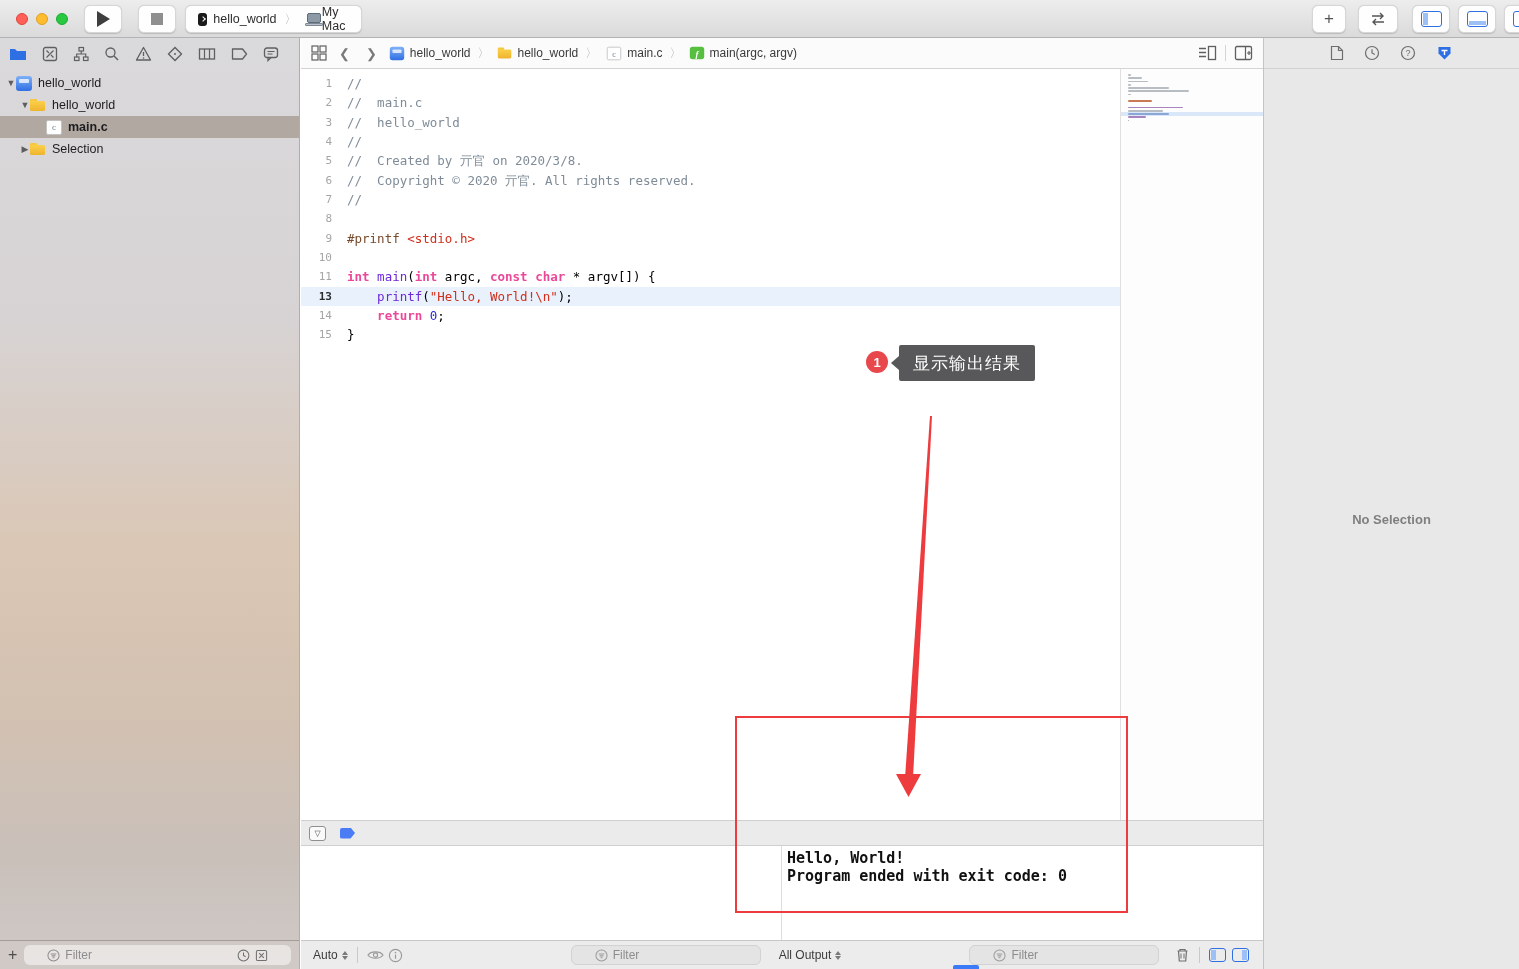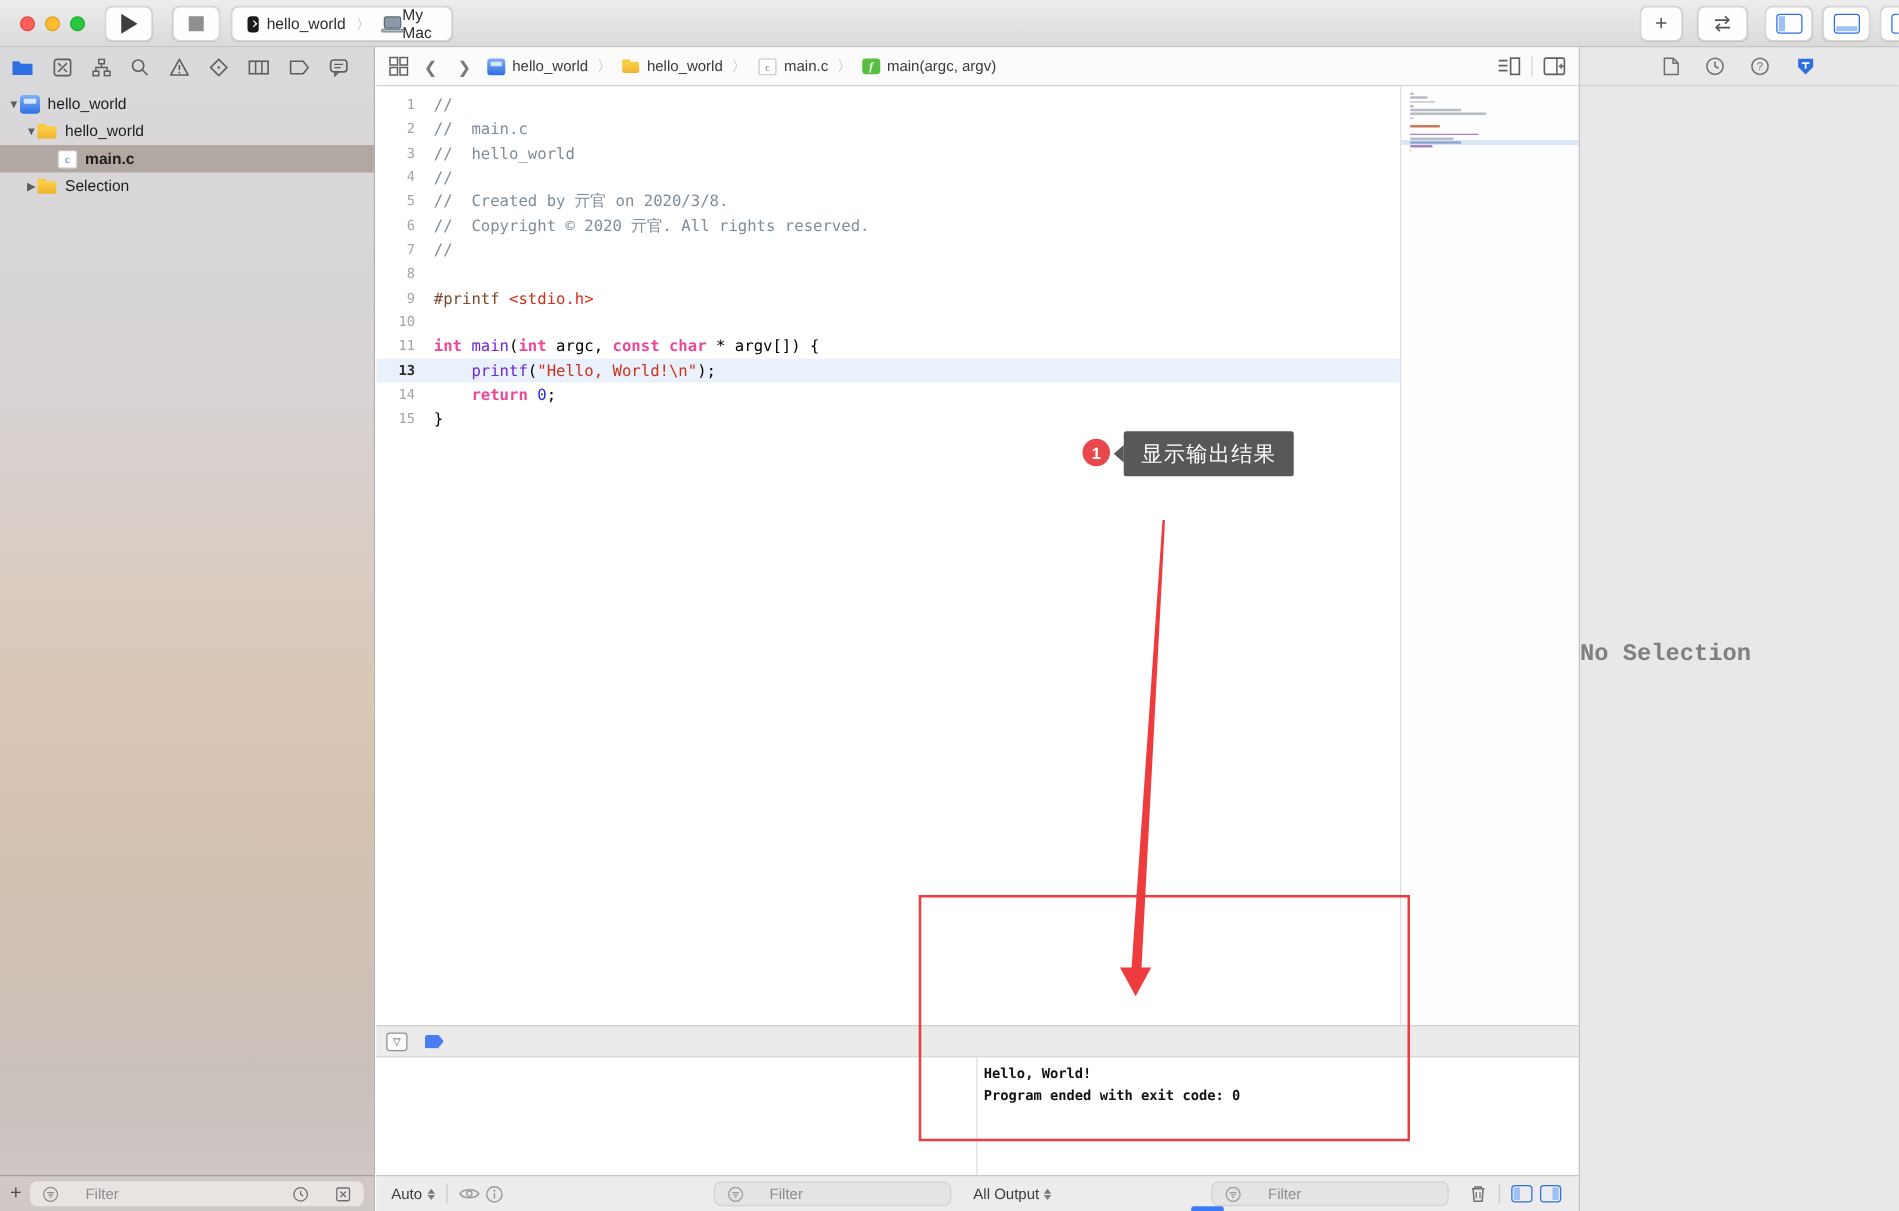--- a/index.html
+++ b/index.html
@@ -49,21 +49,21 @@
   .ic-folder { }
   .ic-folder::before { content:""; position:absolute; left:0; top:1px; width:7px; height:4px; background:#f7c83d; border-radius:1px 1px 0 0; }
   .ic-folder::after { content:""; position:absolute; left:0; top:3px; width:15px; height:10px; background:linear-gradient(#fcd04a,#efb42e); border-radius:1.5px; }
   .ic-cfile { background:#fff; border:1px solid #c3c3c3; border-radius:2px; width:12px; height:15px; margin-left:2px;
     display:flex; align-items:center; justify-content:center; font-size:9px; color:#5d7globals; color:#5d7a99; font-family:"Liberation Serif",serif; }
   .ic-function { background:#57bf3f; border-radius:3px; width:14px; height:14px; display:flex; align-items:center; justify-content:center;
     color:#fff; font-style:italic; font-weight:bold; font-size:10px; font-family:"Liberation Serif",serif; }
   #nav-filterbar { position:absolute; left:0; bottom:0; width:100%; height:29px; border-top:1px solid rgba(130,120,112,.55);
     background:rgba(210,203,198,.55); display:flex; align-items:center; padding:0 8px; gap:7px; }
   .filter-field { flex:1; height:20px; background:rgba(255,255,255,.5); border-radius:6px; display:flex; align-items:center;
-    padding:0 10px; gap:21px; color:#8d8d8d; font-size:12px; }
+    padding:0 23px; gap:5px; color:#8d8d8d; font-size:12px; }
   .filter-field.gray { background:#e4e4e4; border:1px solid #d2d2d2; }
   
   #editor-col { position:absolute; left:301px; top:38px; width:962px; height:931px; background:#fff; }
   #jumpbar { position:absolute; left:0; top:0; width:100%; height:31px; background:#fbfbfb; border-bottom:1px solid #d4d4d4;
     display:flex; align-items:center; padding:0 10px; gap:8px; font-size:12px; color:#3a3a3a; }
   #breadcrumbs { display:flex; align-items:center; gap:5px; }
   .crumb { display:flex; align-items:center; gap:5px; }
   .crumb .mini-icon { margin-right:0; transform:scale(.9); }
   .navarrow { color:#7a7a7a; font-size:13px; padding:0 4px; }
   #code-area { position:absolute; left:0; top:31px; width:819px; height:751px; overflow:hidden;
@@ -79,35 +79,35 @@
   .mm-bar { position:absolute; height:1.8px; border-radius:1px; }
   .mm-hl { position:absolute; left:0; width:100%; height:3.6px; background:#d9e7f9; }
   #debugbar { position:absolute; left:0; top:782px; width:100%; height:26px; background:#ebebeb;
     border-top:1px solid #cfcfcf; border-bottom:1px solid #cfcfcf; display:flex; align-items:center; gap:14px; padding:0 8px; }
   .dbg-hide { width:17px; height:15px; border:1px solid #8f8f8f; border-radius:3px; display:flex; align-items:center; justify-content:center; background:#fafafa; }
   .dbg-hide span { font-size:8px; color:#555; }
   .bp-tag { width:15px; height:11px; background:#4a7cf6; clip-path:polygon(0 0,70% 0,100% 50%,70% 100%,0 100%); border-radius:2px; }
   #debug-area { position:absolute; left:0; top:808px; width:100%; height:94px; background:#fff; }
   #console-divider { position:absolute; left:480px; top:0; width:1px; height:94px; background:#dedede; }
   #console-out { position:absolute; left:486px; top:4px; font-family:"DejaVu Sans Mono", monospace;
-    font-size:11px; font-weight:bold; color:#111; line-height:17.5px; white-space:pre; }
+    font-size:15px; font-weight:bold; color:#111; line-height:17.5px; white-space:pre; }
   #bottombar { position:absolute; left:0; top:902px; width:100%; height:29px; background:#ececec; border-top:1px solid #c8c8c8;
     display:flex; align-items:center; font-size:12px; color:#3c3c3c; }
   .popup { display:flex; align-items:center; gap:4px; }
   .updown { display:flex; flex-direction:column; gap:1px; }
   .updown i { width:0; height:0; border-left:3.5px solid transparent; border-right:3.5px solid transparent; }
   .updown i.u { border-bottom:4px solid #7a7a7a; }
   .updown i.d { border-top:4px solid #7a7a7a; }
   .vdiv { width:1px; height:16px; background:#c9c9c9; margin:0 9px; }
   
   #inspector { position:absolute; left:1263px; top:38px; width:256px; height:931px; background:#e9e8e9; border-left:1px solid #c4c4c4; }
   #insp-iconbar { position:absolute; left:0; top:0; width:100%; height:31px; border-bottom:1px solid #d2d2d2;
     display:flex; align-items:center; justify-content:center; gap:20px; }
-  #no-selection { position:absolute; left:0; top:474px; width:100%; 
-    font-size:19px; font-weight:bold; color:#7f7f7f;font-family:Liberation Mono, monospace; }
+  #no-selection { position:absolute; left:0; top:474px; width:100%; text-align:center;
+    font-size:13px; font-weight:bold; color:#7f7f7f; }
   
   #anno-badge { position:absolute; left:866px; top:351px; width:22px; height:22px; border-radius:50%;
     background:#e8474b; color:#fff; font-size:13px; font-weight:bold; display:flex; align-items:center; justify-content:center; z-index:30; }
   #anno-tip { position:absolute; left:899px; top:345px; height:36px; background:#58585a; color:#fff;
     display:flex; align-items:center; padding:0 14px; font-size:17px; letter-spacing:1px; z-index:30; border-radius:2px; }
   #anno-tip::before { content:""; position:absolute; left:-8px; top:11px; width:0; height:0;
     border-top:7px solid transparent; border-bottom:7px solid transparent; border-right:8px solid #58585a; }
   #anno-rect { position:absolute; left:735px; top:716px; width:393px; height:197px; border:2.5px solid #ee3b3e; z-index:25; }
   #anno-arrow { position:absolute; left:0; top:0; width:1519px; height:969px; pointer-events:none; z-index:28; }
   #blue-sliver { position:absolute; left:953px; top:965px; width:26px; height:4px; background:#3b7bf7; border-radius:2px 2px 0 0; z-index:26; }

